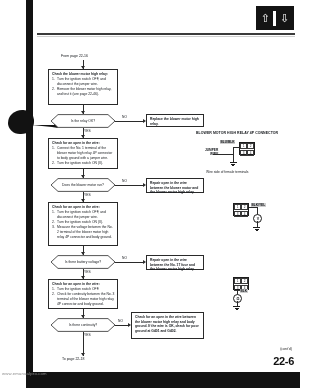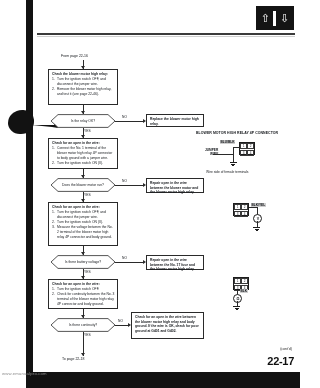--- a/index.html
+++ b/index.html
@@ -343,13 +343,13 @@
 <div class="ln lnv" style="left:236.5px;top:290px;height:5px;"></div>
 <div class="meter" style="left:233.4px;top:294px;">Ω</div>
 <div class="ln lnv" style="left:236.5px;top:301px;height:5px;"></div>
 <div class="gnd" style="left:233.2px;top:306px;">
   <span class="g1"></span>
     <span class="g2"></span>
     <span class="g3"></span>
 </div>
 
 <div class="contd">(cont'd)</div>
-<div class="pageno">22-17</div>
+<div class="pageno">22-6</div>
 
 </body></html>

